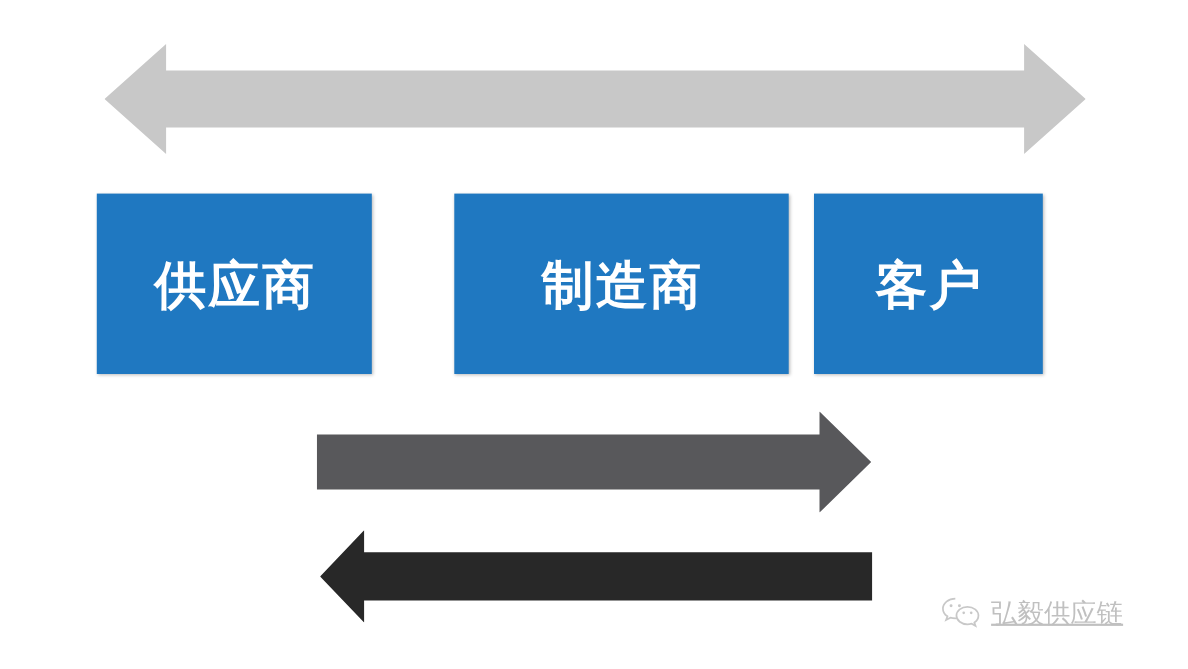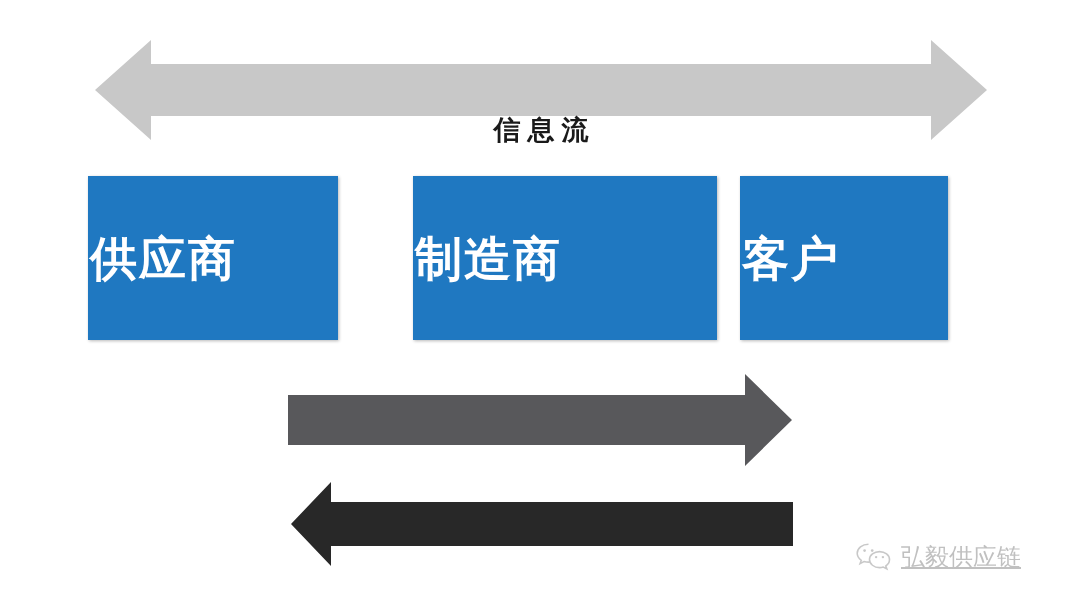--- a/index.html
+++ b/index.html
@@ -47,20 +47,21 @@
 
   
   .node-box {
     position: absolute;
     top: 176px;
     height: 164px;
     background: #1f78c1;
     box-shadow: 1px 1px 3px rgba(0,0,0,0.28);
     display: flex;
     align-items: center;
+    justify-content: center;
   }
   .node-label {
     color: #ffffff;
     font-size: 47px;
     font-weight: 700;
     letter-spacing: 2px;
     text-indent: 2px;
     line-height: 1;
     font-family: "Liberation Sans", "DejaVu Sans", sans-serif;
   }
@@ -90,21 +91,20 @@
 </style>
 </head>
 <body>
 
 <div id="canvas">
 
   <div class="arrow-wrap" id="info-arrow-wrap">
     <svg width="892" height="104" viewBox="0 0 892 104">
       <polygon points="0,52 56,2 56,26 836,26 836,2 892,52 836,102 836,78 56,78 56,102" fill="#c8c8c8"></polygon>
     </svg>
-    <div class="arrow-label" id="info-arrow-label">信息流</div>
   </div>
 
   <div class="node-box" id="node-supplier">
     <span class="node-label">供应商</span>
   </div>
 
   <div class="node-box" id="node-manufacturer">
     <span class="node-label">制造商</span>
   </div>
 

